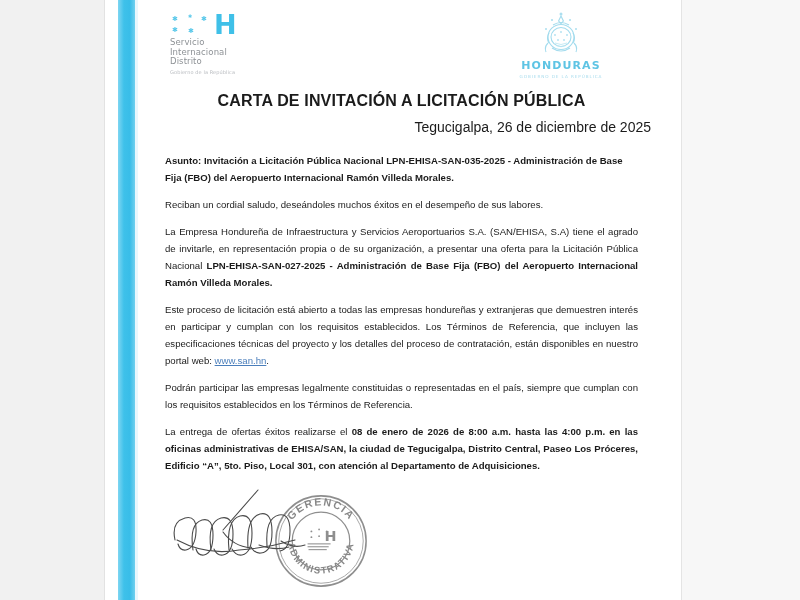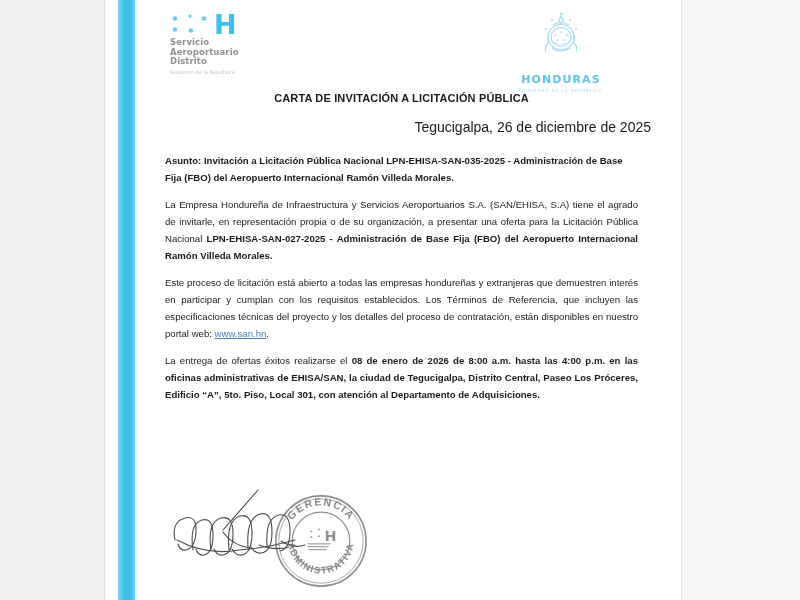--- a/index.html
+++ b/index.html
@@ -117,21 +117,21 @@
   .san-h {
     font-family: "DejaVu Sans", sans-serif;
     font-weight: bold;
     font-size: 27px;
     line-height: 22px;
     color: #3fc0e8;
     letter-spacing: -1px;
   }
   .san-name {
     font-family: "DejaVu Sans", sans-serif;
-    font-weight: bold;
+    font-weight: normal;
     font-size: 8.5px;
     line-height: 9.5px;
     color: #8e9296;
     letter-spacing: 0.1px;
   }
   .san-sub {
     font-family: "DejaVu Sans", sans-serif;
     font-size: 5px;
     line-height: 8px;
     color: #b9bcc0;
@@ -153,38 +153,38 @@
     position: relative;
     opacity: 0.82;
   }
   .hn-crest svg { display: block; }
   .hn-title {
     font-family: "DejaVu Sans", sans-serif;
     font-weight: bold;
     font-size: 11px;
     letter-spacing: 1.1px;
     color: #5ec4e4;
-    margin-top: 15px;
+    margin-top: 1px;
   }
   .hn-sub {
     font-family: "DejaVu Sans", sans-serif;
     font-size: 4.2px;
     letter-spacing: 0.9px;
     color: #a8dced;
     margin-top: 2px;
   }
 
   
   .doc-title {
     position: absolute;
     left: 45px;
     right: 28px;
     top: 92px;
     text-align: center;
-    font-size: 11px;
+    font-size: 16px;
     font-weight: bold;
     color: #1b1b1b;
     letter-spacing: 0.15px;
   }
 
   .date-line {
     position: absolute;
     right: 30px;
     top: 119px;
     font-size: 14px;
@@ -271,21 +271,21 @@
           <div class="stars-grid">
             <span class="st1">✱</span>
             <span class="st2">✱</span>
             <span class="st3">✱</span>
             <span class="st4">✱</span>
             <span class="st5">✱</span>
           </div>
           <div class="san-h">H</div>
         </div>
         <div class="san-name">Servicio</div>
-        <div class="san-name">Aeroportuario</div>
+        <div class="san-name">Internacional</div>
         <div class="san-name">Distrito</div>
         <div class="san-sub">Gobierno de la República</div>
       </div>
 
       <div class="logo-hn">
         <div class="hn-crest">
           <svg width="52" height="48" viewBox="0 0 52 48">
             <g fill="none" stroke="#8fd4ea" stroke-width="1.1">
               <ellipse cx="26" cy="27" rx="13" ry="12.5"></ellipse>
               <ellipse cx="26" cy="27" rx="10" ry="9.5"></ellipse>
@@ -321,25 +321,27 @@
 
     </div>
 
     <div class="doc-title">CARTA DE INVITACIÓN A LICITACIÓN PÚBLICA</div>
     <div class="date-line">Tegucigalpa, 26 de diciembre de 2025</div>
 
     <div class="content">
 
       <p class="p-subject"><span>Asunto:</span><span> Invitación a Licitación Pública Nacional LPN-EHISA-SAN-035-2025 - Administración de Base Fija (FBO) del Aeropuerto Internacional Ramón Villeda Morales.</span></p>
 
+      <p>Reciban un cordial saludo, deseándoles muchos éxitos en el desempeño de sus labores.</p>
 
       <p class="p-justify"><span>La Empresa Hondureña de Infraestructura y Servicios Aeroportuarios S.A. (SAN/EHISA, S.A) tiene el agrado de invitarle, en representación propia o de su organización, a presentar una oferta para la Licitación Pública Nacional </span><b>LPN-EHISA-SAN-027-2025 - Administración de Base Fija (FBO) del Aeropuerto Internacional Ramón Villeda Morales.</b></p>
 
       <p class="p-justify"><span>Este proceso de licitación está abierto a todas las empresas hondureñas y extranjeras que demuestren interés en participar y cumplan con los requisitos establecidos. Los Términos de Referencia, que incluyen las especificaciones técnicas del proyecto y los detalles del proceso de contratación, están disponibles en nuestro portal web: </span><a class="weblink" href="#">www.san.hn</a><span>.</span></p>
 
+      <p class="p-justify">Podrán participar las empresas legalmente constituidas o representadas en el país, siempre que cumplan con los requisitos establecidos en los Términos de Referencia.</p>
 
       <p class="p-justify"><span>La entrega de ofertas éxitos realizarse el </span><b>08 de enero de 2026 de 8:00 a.m. hasta las 4:00 p.m. en las oficinas administrativas de EHISA/SAN, la ciudad de Tegucigalpa, Distrito Central, Paseo Los Próceres, Edificio “A”, 5to. Piso, Local 301, con atención al Departamento de Adquisiciones.</b></p>
 
     </div>
 
     <div class="signature-zone">
 
       <svg class="sig-scribble" viewBox="0 0 230 85">
         <g fill="none" stroke="#2b2b2b" stroke-width="1.1" stroke-linecap="round">
           <path d="M95 2 L60 42"></path>

